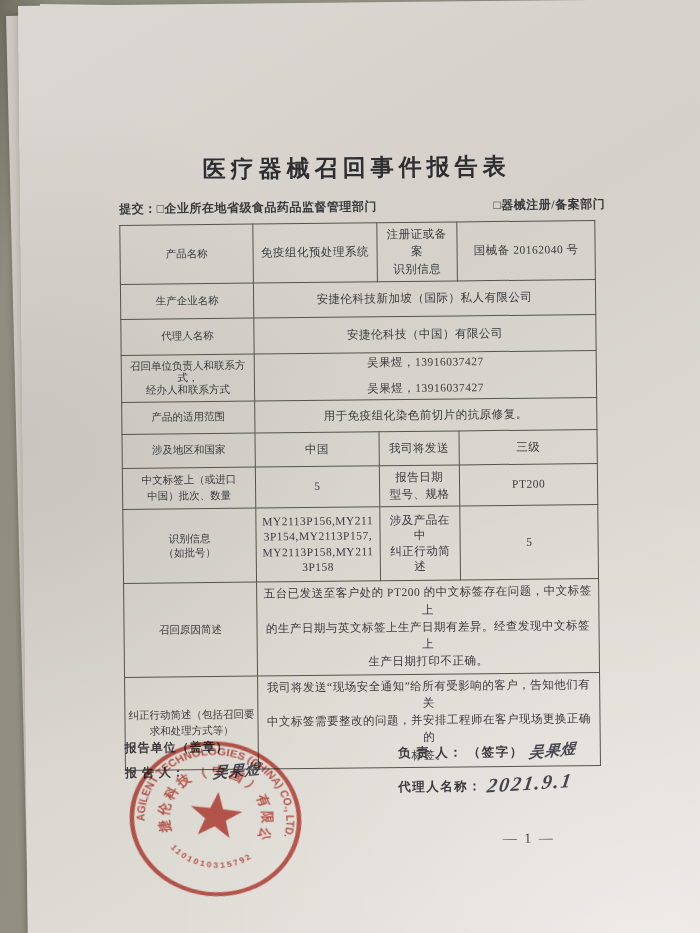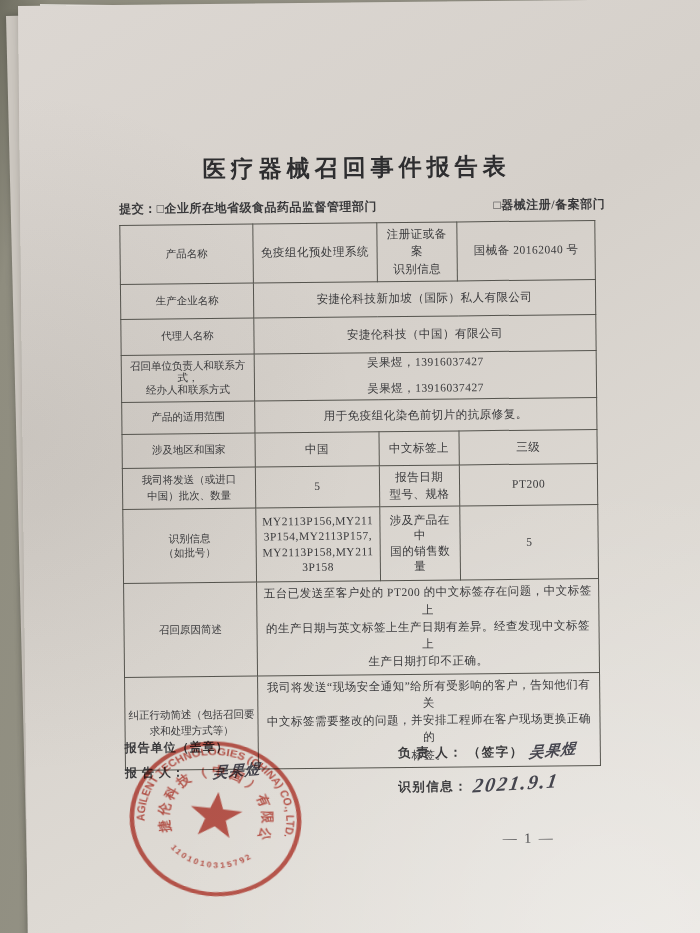--- a/index.html
+++ b/index.html
@@ -120,40 +120,40 @@
 
 吴果煜，13916037427</td>
         </tr>
         <tr style="height: 32px;">
           <td colspan="1" class="label">产品的适用范围</td>
           <td colspan="3">用于免疫组化染色前切片的抗原修复。</td>
         </tr>
         <tr style="height: 34px;">
           <td colspan="1" class="label">涉及地区和国家</td>
           <td colspan="1">中国</td>
-          <td colspan="1">中文标签上</td>
+          <td colspan="1">我司将发送</td>
           <td colspan="1">三级</td>
         </tr>
         <tr style="height: 40px;">
-          <td colspan="1" class="label">我司将发送（或进口
+          <td colspan="1" class="label">中文标签上（或进口
 中国）批次、数量</td>
           <td colspan="1">5</td>
           <td colspan="1">报告日期
 型号、规格</td>
           <td colspan="1">PT200</td>
         </tr>
         <tr style="height: 74px;">
           <td colspan="1" class="label">识别信息
 （如批号）</td>
           <td colspan="1">MY2113P156,MY211
 3P154,MY2113P157,
 MY2113P158,MY211
 3P158</td>
           <td colspan="1">涉及产品在中
-国的销售数量</td>
+纠正行动简述</td>
           <td colspan="1">5</td>
         </tr>
         <tr style="height: 80px;">
           <td colspan="1" class="label">召回原因简述</td>
           <td colspan="3">五台已发送至客户处的 PT200 的中文标签存在问题，中文标签上
 的生产日期与英文标签上生产日期有差异。经查发现中文标签上
 生产日期打印不正确。</td>
         </tr>
         <tr style="height: 85px;">
           <td colspan="1" class="label">纠正行动简述（包括召回要
@@ -174,21 +174,21 @@
     </div>
   </div>
 
   <div class="footer-right">
     <div>
       <span>负 责 人：</span>
       <span>（签字）</span>
       <span class="handwrite">吴果煜</span>
     </div>
     <div>
-      <span>识别信息：</span>
+      <span>代理人名称：</span>
       <span class="handwrite date">2021.9.1</span>
     </div>
   </div>
 
   <svg class="stamp" viewBox="0 0 200 200">
     <circle cx="100" cy="100" r="92" fill="none" stroke="#c5453a" stroke-width="5"></circle>
     <path id="arcEn" d="M 32.5,139 A 78,78 0 1,1 167.5,139" fill="none"></path>
     <path id="arcCn" d="M 55,125 A 52,52 0 1,1 145,125" fill="none"></path>
     <path id="arcNum" d="M 45,130 A 66,66 0 0,0 155,130" fill="none"></path>
     <text fill="#c5453a" font-size="12.5" font-weight="bold">

